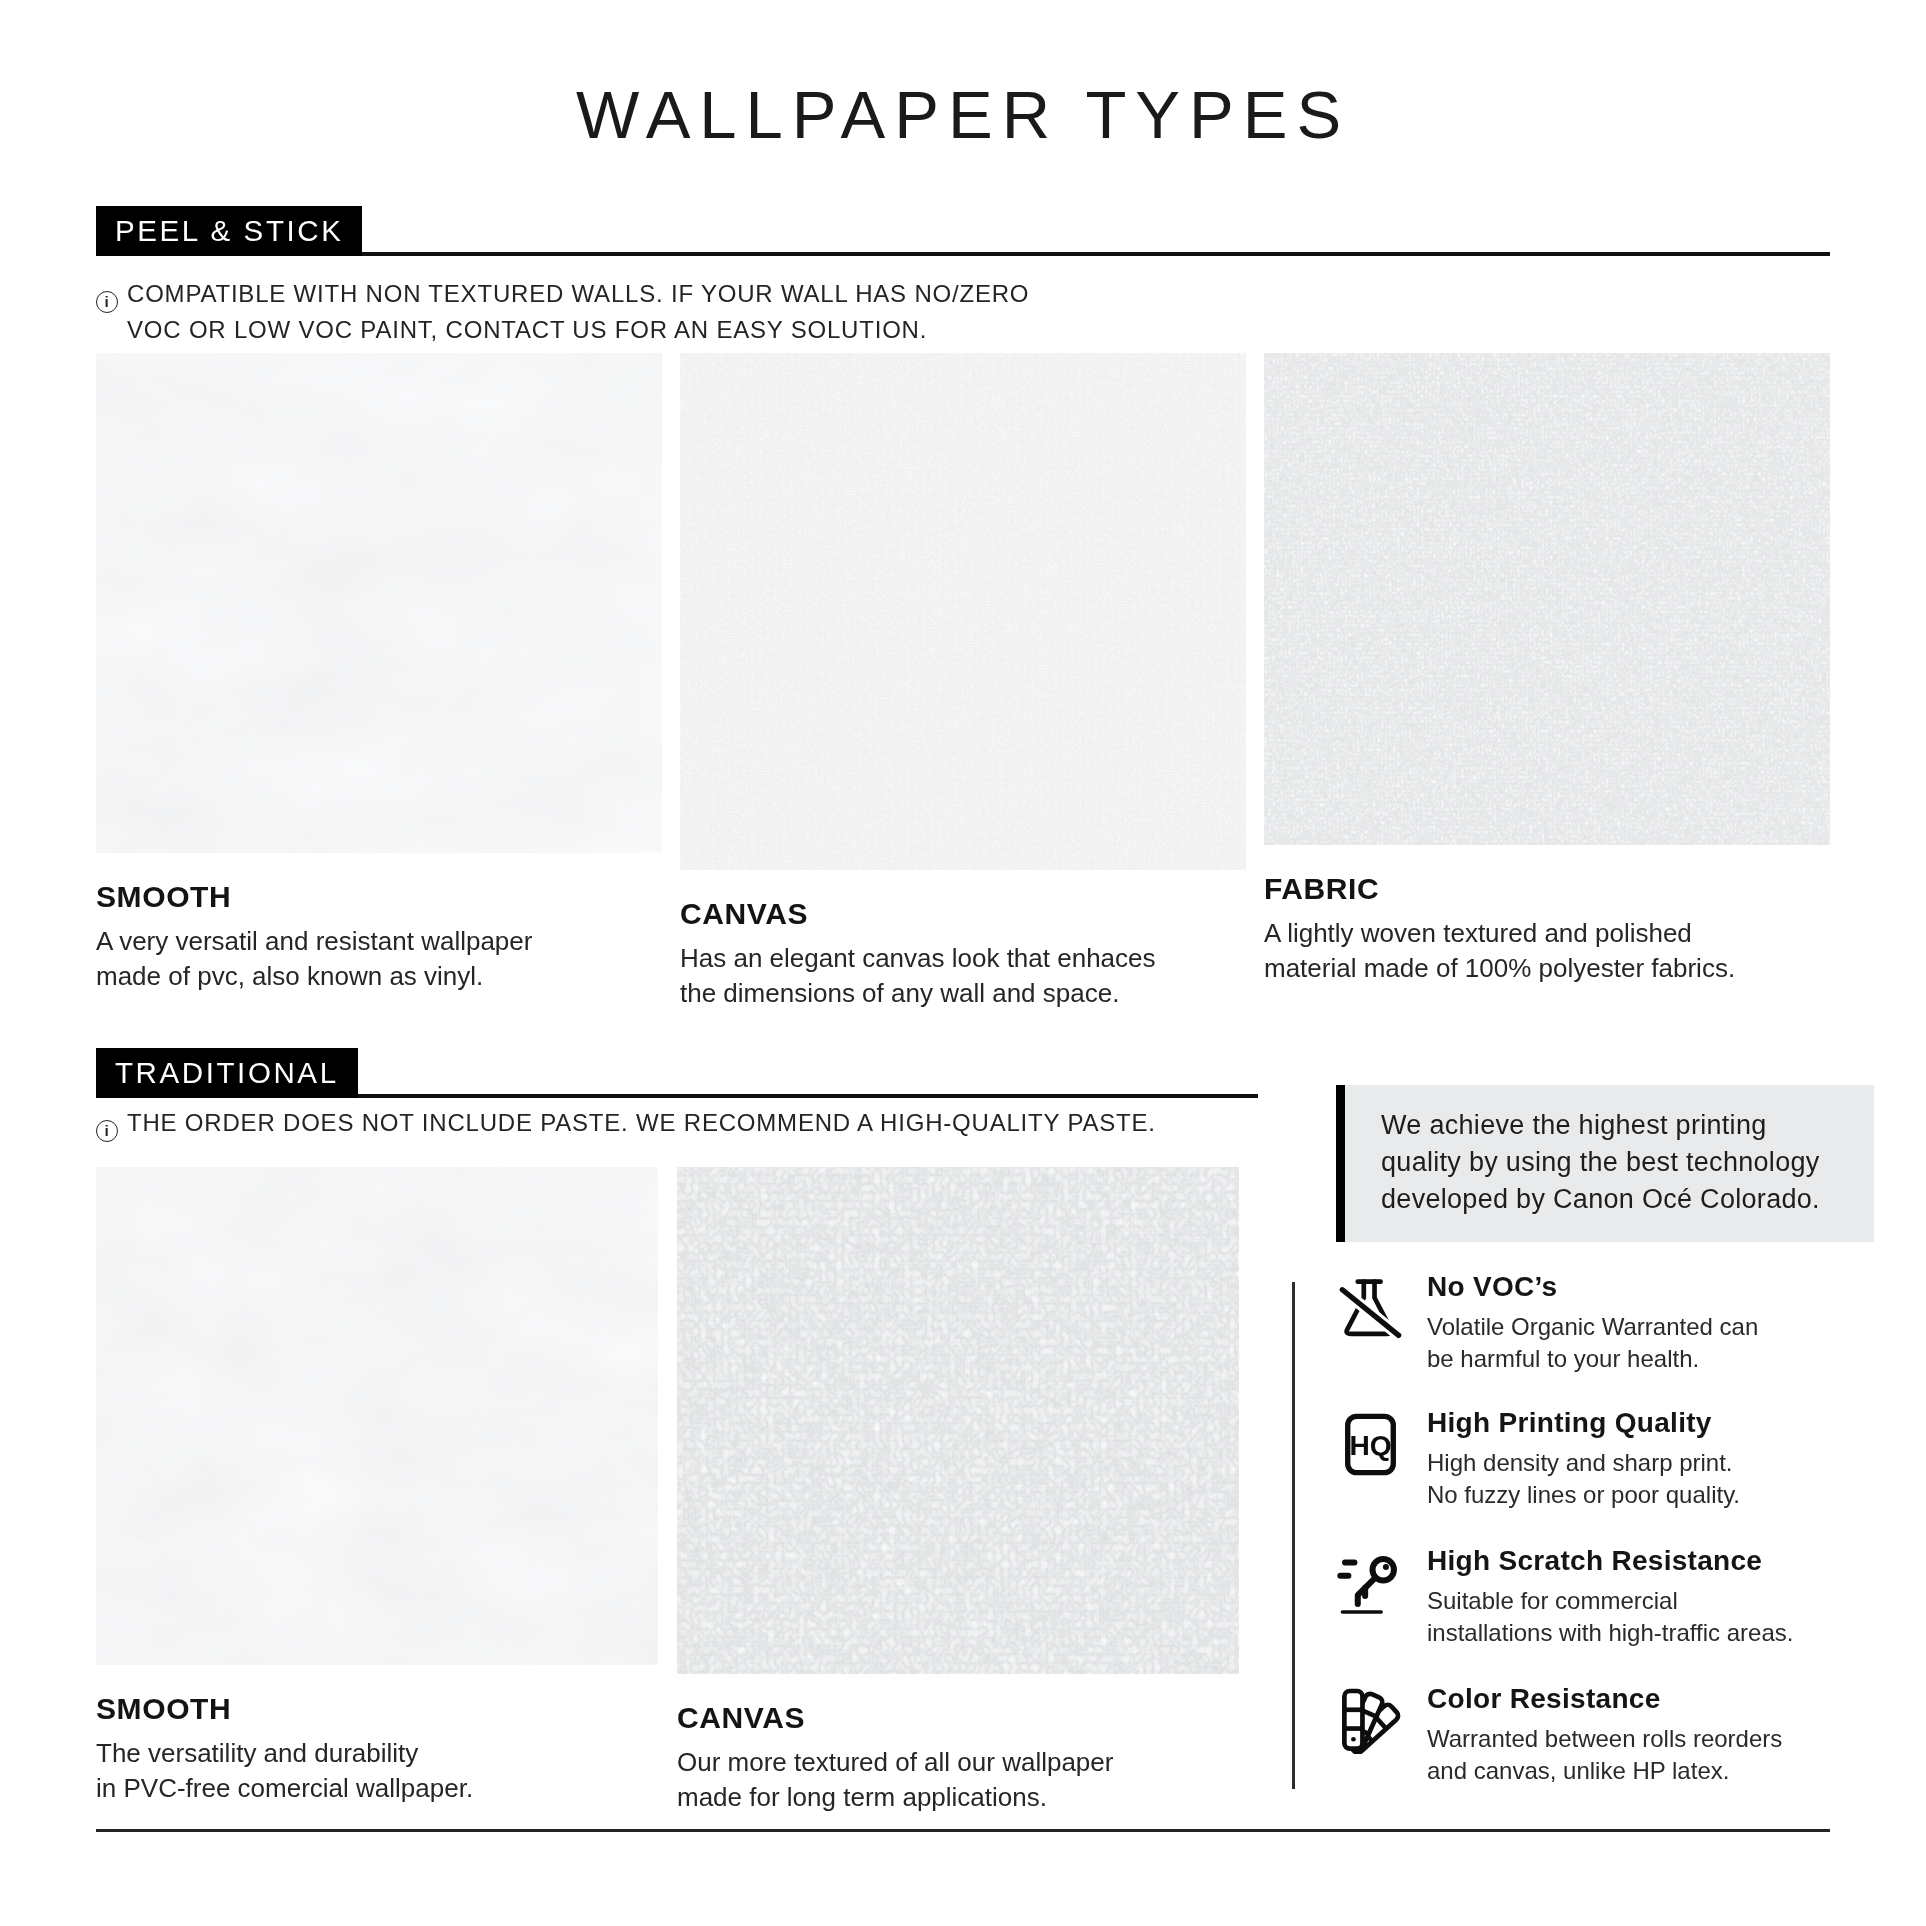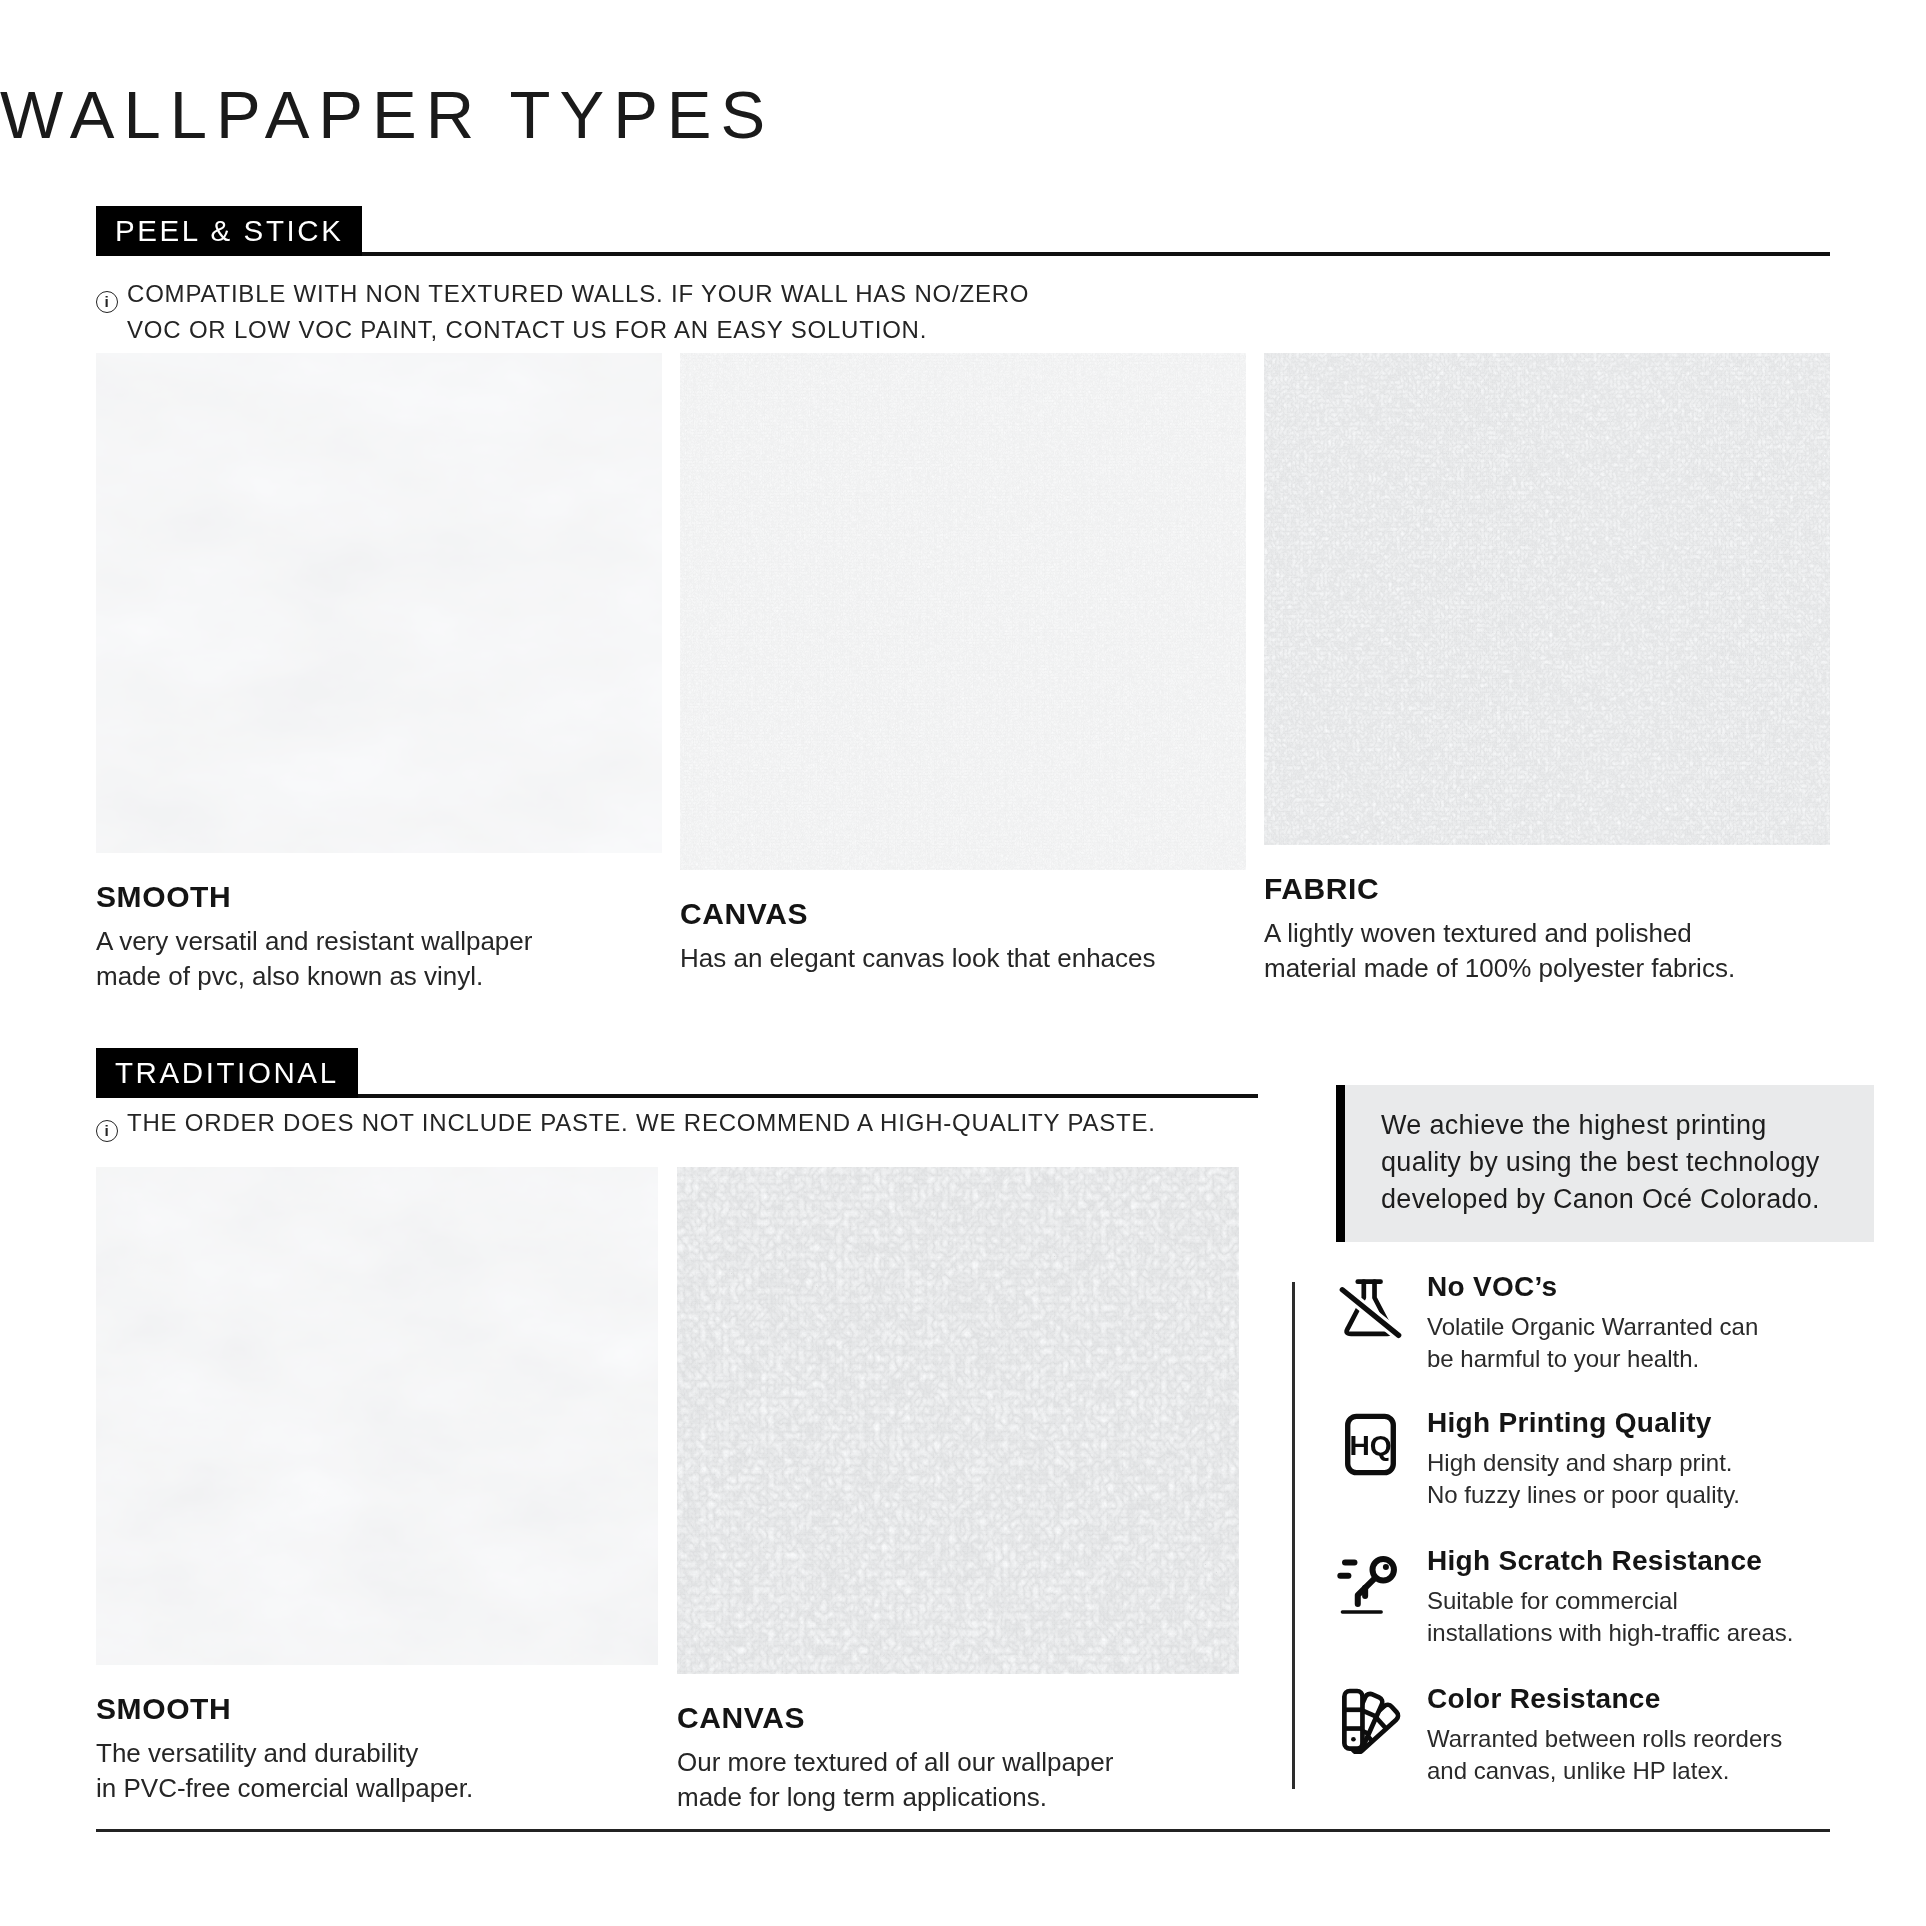--- a/index.html
+++ b/index.html
@@ -5,21 +5,21 @@
   html,body{margin:0;padding:0;}
   body{
     width:1926px;height:1926px;background:#ffffff;
     font-family:"Liberation Sans",sans-serif;color:#1f1f1f;
   }
   #page{position:relative;width:1926px;height:1926px;background:#fff;overflow:hidden;}
 
   
   .title{
     position:absolute;top:76px;left:0;width:100%;margin:0;
-    font-size:67px;font-weight:500;letter-spacing:9px;color:#1a1a1a;
+    text-align:center;font-size:67px;font-weight:500;letter-spacing:9px;color:#1a1a1a;
   }
 
   
   .sec-header{position:absolute;display:flex;align-items:stretch;}
   .sec-header .badge{
     background:#000;color:#fff;font-size:29.5px;font-weight:500;letter-spacing:2.6px;
     display:flex;align-items:center;padding:0 19px;height:50px;white-space:nowrap;
   }
   .sec-header .hrule{flex:1;align-self:flex-end;height:4.5px;background:#101010;}
   .ps-header{left:96px;top:206px;width:1734px;}
@@ -130,20 +130,21 @@
               <feFuncA type="linear" slope="0" intercept="1"></feFuncA>
             </feComponentTransfer>
           </filter>
             </defs>
           <rect width="881" height="806" filter="url(#tex-cv1)"></rect>
         </svg>
       </div>
       <div class="sw-label">CANVAS</div>
       <p class="sw-desc">
         <span>Has an elegant canvas look that enhaces</span>
+        <span>the dimensions of any wall and space.</span>
       </p>
     </div>
 
     <div class="card">
       <div class="swatch h766">
         <svg viewBox="0 0 881 766" preserveAspectRatio="none">
           <defs>
               <filter id="tex-fb1" x="0" y="0" width="100%" height="100%">
             <feTurbulence type="turbulence" baseFrequency="0.16 0.14" numOctaves="2" seed="9"></feTurbulence>
             <feColorMatrix type="saturate" values="0"></feColorMatrix>

